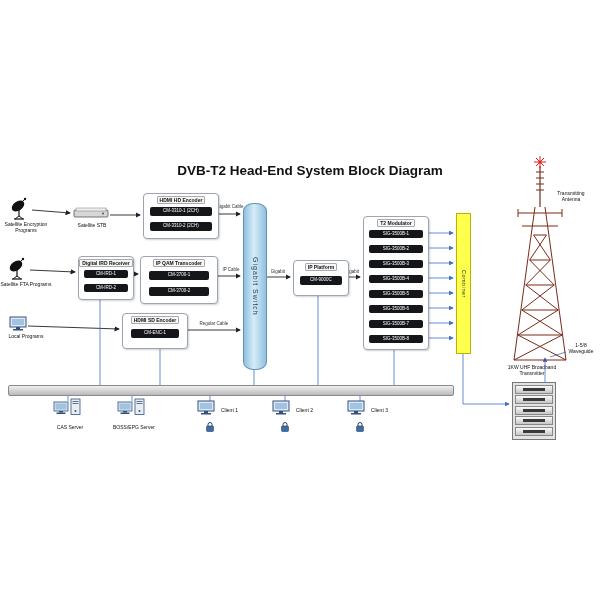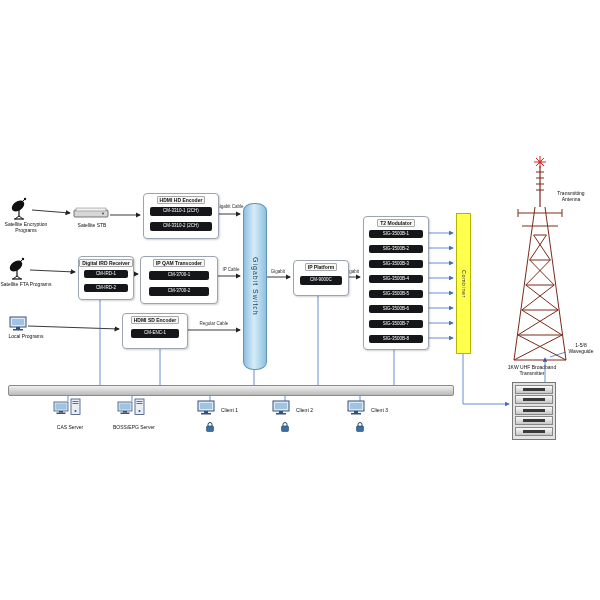--- a/index.html
+++ b/index.html
@@ -164,20 +164,21 @@
     <use href="#server" x="54" y="399"></use>
     <use href="#server" x="118" y="399"></use>
     <use href="#monitor" x="198" y="401"></use>
     <use href="#monitor" x="273" y="401"></use>
     <use href="#monitor" x="348" y="401"></use>
     <use href="#lock" x="206" y="421"></use>
     <use href="#lock" x="281" y="421"></use>
     <use href="#lock" x="356" y="421"></use>
   </svg>
 
+  <div id="title" class="abs">DVB-T2 Head-End System Block Diagram</div>
 
   <div class="abs lbl" style="left:0;top:221px;width:52px;">Satellite Encryption Programs</div>
   <div class="abs lbl" style="left:0;top:281px;width:52px;">Satellite FTA Programs</div>
   <div class="abs lbl" style="left:0;top:333px;width:52px;">Local Programs</div>
   <div class="abs lbl" style="left:64px;top:222px;width:56px;">Satellite STB</div>
 
   <div class="abs grp" style="left:143px;top:193px;width:74px;height:44px;">
     <span class="grp-title">HDMI HD Encoder</span>
     <div class="bar" style="left:6px;top:13px;width:62px;height:9px;">CM-3310-1 (2CH)</div>
     <div class="bar" style="left:6px;top:28px;width:62px;height:9px;">CM-3310-2 (2CH)</div>

